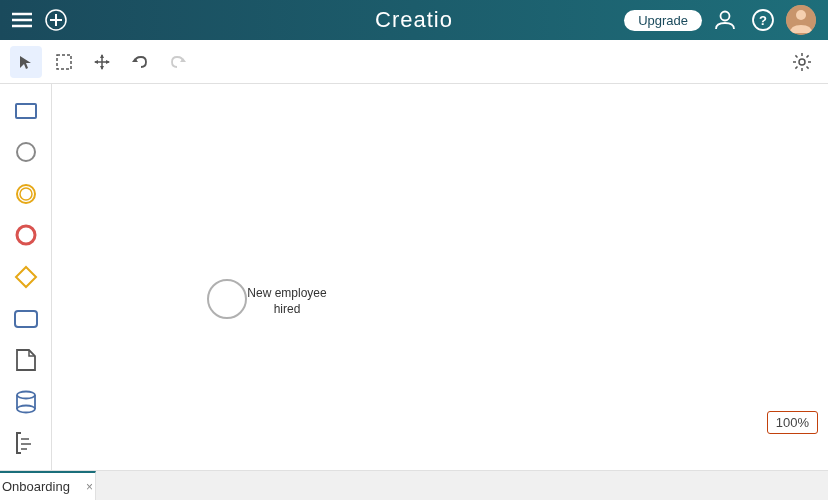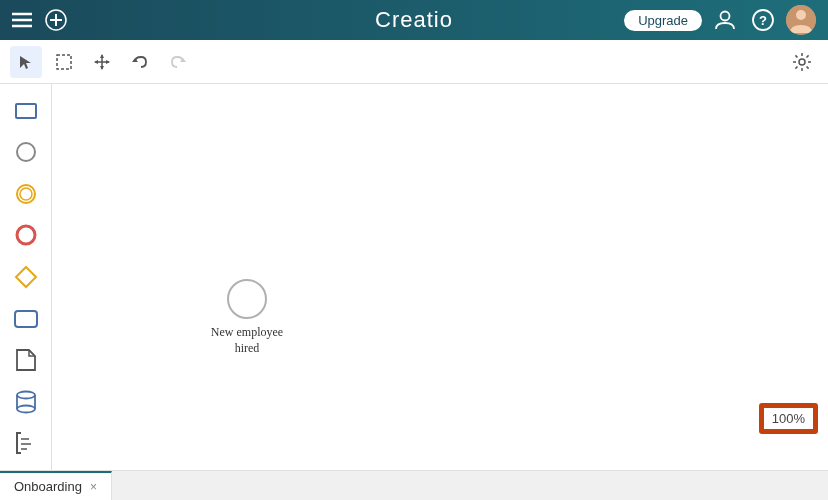--- a/index.html
+++ b/index.html
@@ -110,24 +110,23 @@
       flex: 1;
       background: white;
       position: relative;
       overflow: hidden;
     }
 
     
     .diagram-node {
       position: absolute;
       display: flex;
-      flex-direction: column;
-      align-items: center;
-      cursor: pointer;
-      font-family: Liberation Serif, serif;
+      flex-direction: row;
+      align-items: center;
+      cursor: pointer;
     }
     .node-circle {
       width: 40px;
       height: 40px;
       border-radius: 50%;
       border: 2px solid #b0b0b0;
       background: white;
     }
     .node-label {
       margin-top: 6px;
@@ -137,47 +136,47 @@
       line-height: 1.3;
       max-width: 80px;
     }
 
     
     .zoom-badge {
       position: absolute;
       bottom: 36px;
       right: 10px;
       background: white;
-      border: 5px solid #c2410c;
+      border: 1px solid #c2410c;
       border-radius: 3px;
       padding: 3px 8px;
       font-size: 13px;
       color: #444;
     }
 
     
     .footer-tabs {
       height: 30px;
       background: #f0f0f0;
       border-top: 1px solid #e0e0e0;
       display: flex;
       align-items: stretch;
       flex-shrink: 0;
     }
     .tab-item {
       display: flex;
       align-items: center;
-      padding: 0 14px;
+      padding: 0 2px;
       background: white;
       border-right: 1px solid #e0e0e0;
       border-top: 2px solid #1a6e7a;
       font-size: 13px;
       color: #333;
       cursor: pointer;
-      gap: 8px;
+      gap: 16px;
       justify-content: flex-end;
     }
     .tab-close {
       font-size: 12px;
       color: #888;
       cursor: pointer;
       display: flex;
       align-items: center;
       justify-content: center;
     }

